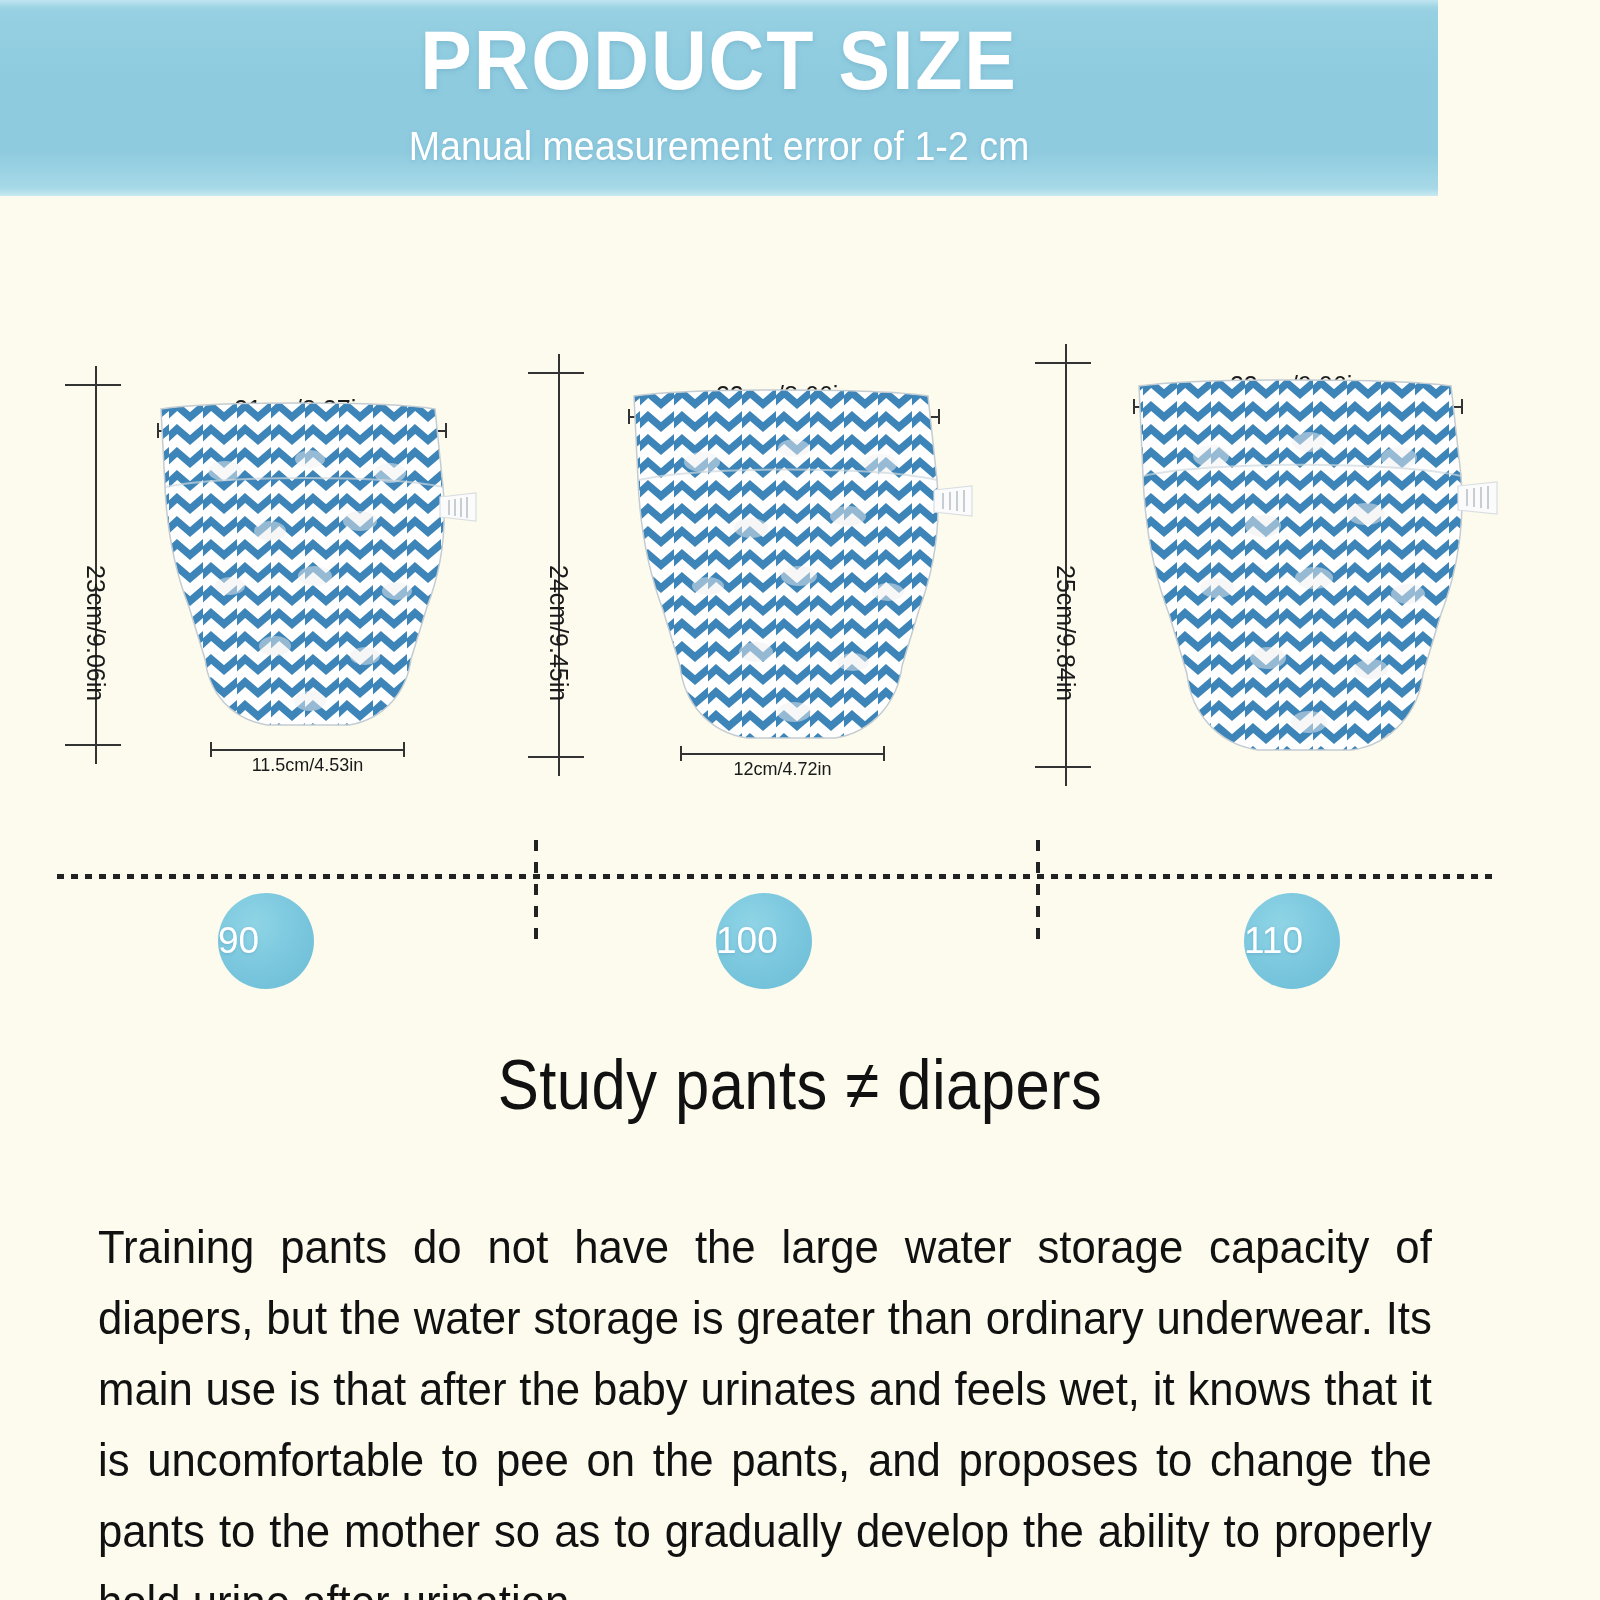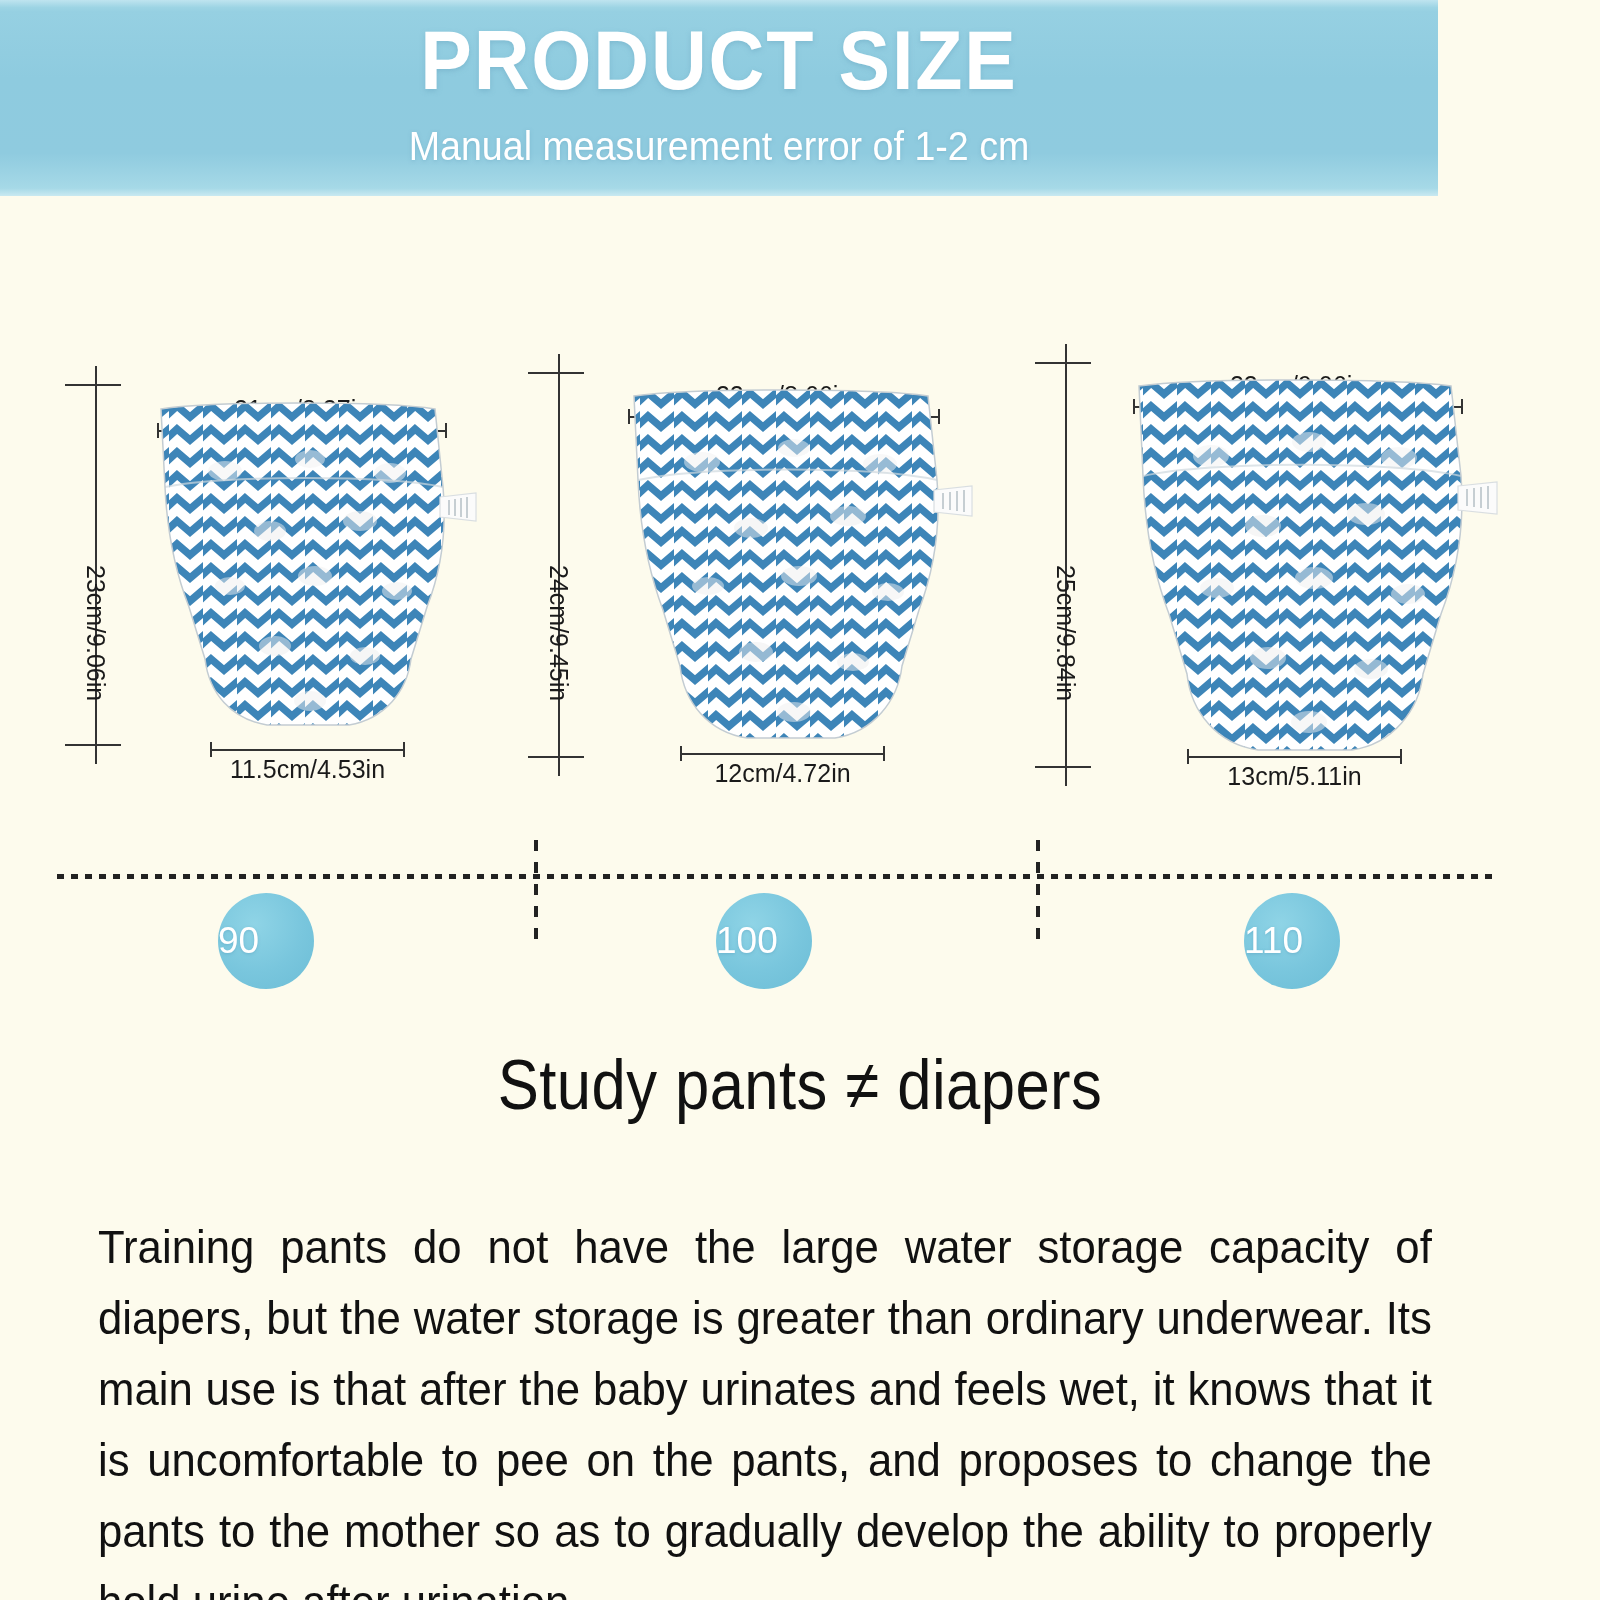--- a/index.html
+++ b/index.html
@@ -130,21 +130,21 @@
     height: 15px;
     background: #333;
   }
   .dim-bottom .cap-l { left: 0; }
   .dim-bottom .cap-r { right: 0; }
   .dim-bottom .dim-label {
     position: absolute;
     left: -40px; right: -40px;
     top: 14px;
     text-align: center;
-    font-size: 25px;
+    font-size: 18px;
     color: #1a1a1a;
     white-space: nowrap;
     font-family: "Liberation Sans", sans-serif;
   }
 
   
   .dim-left {
     position: absolute;
     width: 60px;
   }
@@ -456,26 +456,20 @@
                  L 314 296 C 310 332, 284 366, 243 372
                  L 149 372 C 108 366, 82 334, 78 296
                  L 60 236 C 44 194, 36 150, 34 98 Z" fill="none" stroke="#c3ccd2" stroke-width="1.5"></path>
         <g>
           <path d="M349 108 L 388 104 L 388 136 L 349 132 Z" fill="#fbfbfb" stroke="#d9dee1" stroke-width="1.2"></path>
           <path d="M358 111 L 358 128 M365 110 L 365 129 M372 109 L 372 130 M379 108 L 379 131" stroke="#b9c3c9" stroke-width="1.6"></path>
         </g>
       </svg>
     </div>
 
-    <div class="dim-bottom" style="left:152px; width:215px; top:552px;">
-      <div class="dim-line"></div>
-      <div class="cap-l"></div>
-      <div class="cap-r"></div>
-      <div class="dim-label">13cm/5.11in</div>
-    </div>
   </div>
 </div>
 
 <div id="divider-dotted"></div>
 <div class="separator-dashed sep-0"></div>
 <div class="separator-dashed sep-1"></div>
 
 <div class="size-badge badge-0">90</div>
 <div class="size-badge badge-1">100</div>
 <div class="size-badge badge-2">110</div>

